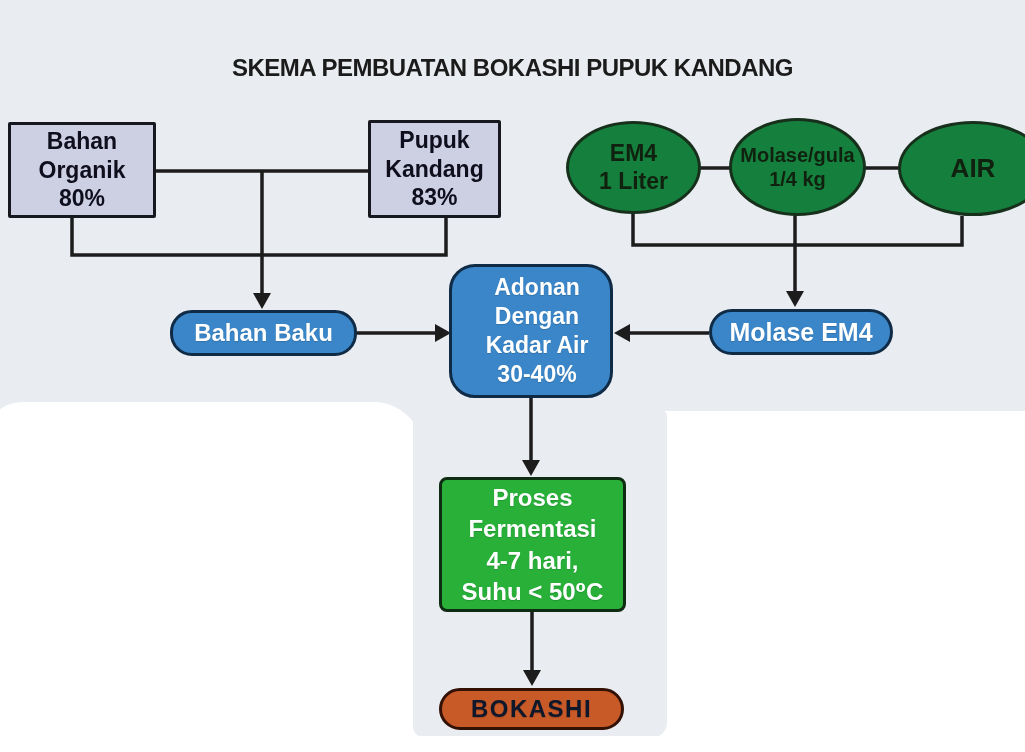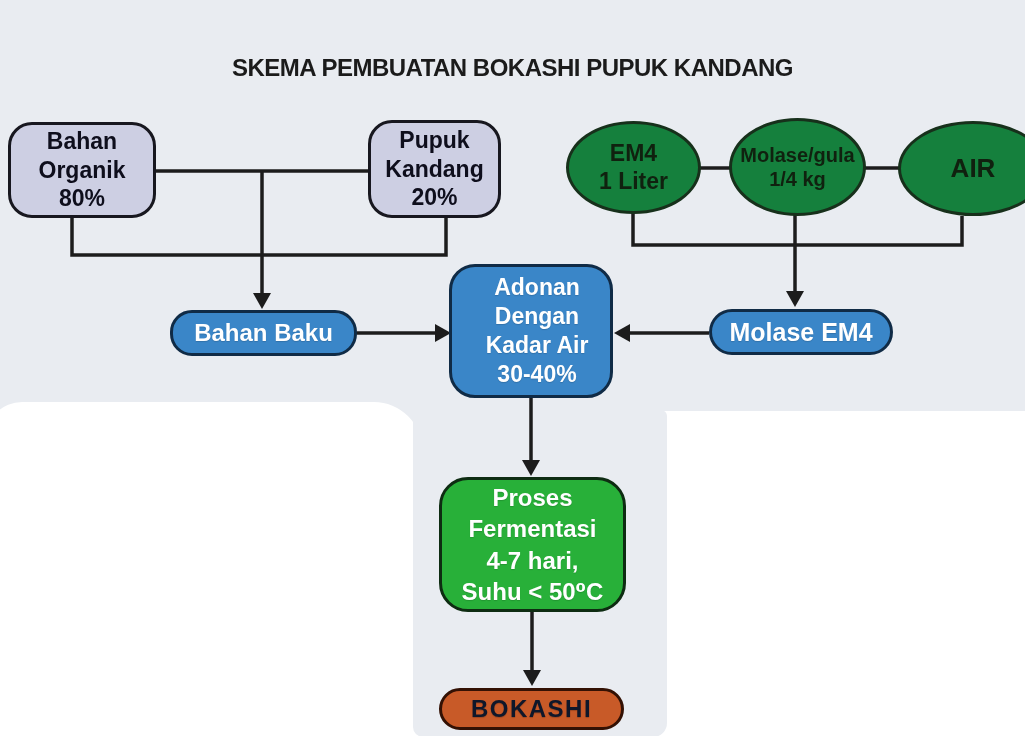--- a/index.html
+++ b/index.html
@@ -51,21 +51,21 @@
     display: flex;
     align-items: center;
     justify-content: center;
     text-align: center;
     font-weight: bold;
     box-sizing: border-box;
     white-space: pre-line;
   }
   .rounded {
     border: 3px solid #17171f;
-    border-radius: 24px;
+    border-radius: 2px;
   }
   .lavender {
     background: #cdcfe3;
     color: #0e0e1c;
     font-size: 23px;
     line-height: 1.25;
   }
   .ellipse {
     background: #15803d;
     color: #10210f;
@@ -76,21 +76,21 @@
   .blue {
     background: #3a86c8;
     color: #ffffff;
     border: 3px solid #102b46;
     text-shadow: 0 1px 1px rgba(0,0,0,0.15);
   }
   .green {
     background: #28b039;
     color: #ffffff;
     border: 3px solid #0e2c12;
-    border-radius: 29px;
+    border-radius: 8px;
     font-size: 24px;
     line-height: 1.3;
     text-shadow: 0 1px 1px rgba(0,0,0,0.15);
   }
   .orange {
     background: #c85a28;
     color: #0f172a;
     border: 3px solid #331104;
     border-radius: 22px;
     font-size: 24px;
@@ -147,21 +147,21 @@
   </svg>
 
   <div class="title">SKEMA PEMBUATAN BOKASHI PUPUK KANDANG</div>
 
   <div class="node rounded lavender n-bahan-organik">Bahan
 Organik
 80%</div>
 
   <div class="node rounded lavender n-pupuk-kandang">Pupuk
 Kandang
-20%</div>
+83%</div>
 
   <div class="node ellipse n-em4">EM4
 1 Liter</div>
 
   <div class="node ellipse n-molase">Molase/gula
 1/4 kg</div>
 
   <div class="node ellipse n-air">AIR</div>
 
   <div class="node blue n-bahan-baku">Bahan Baku</div>

